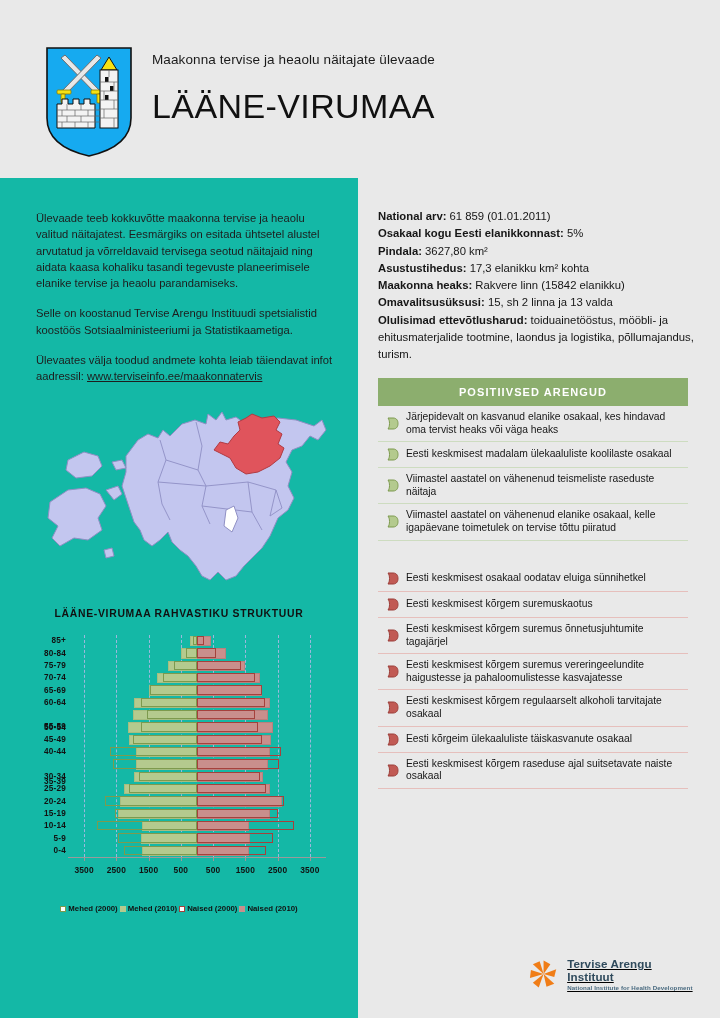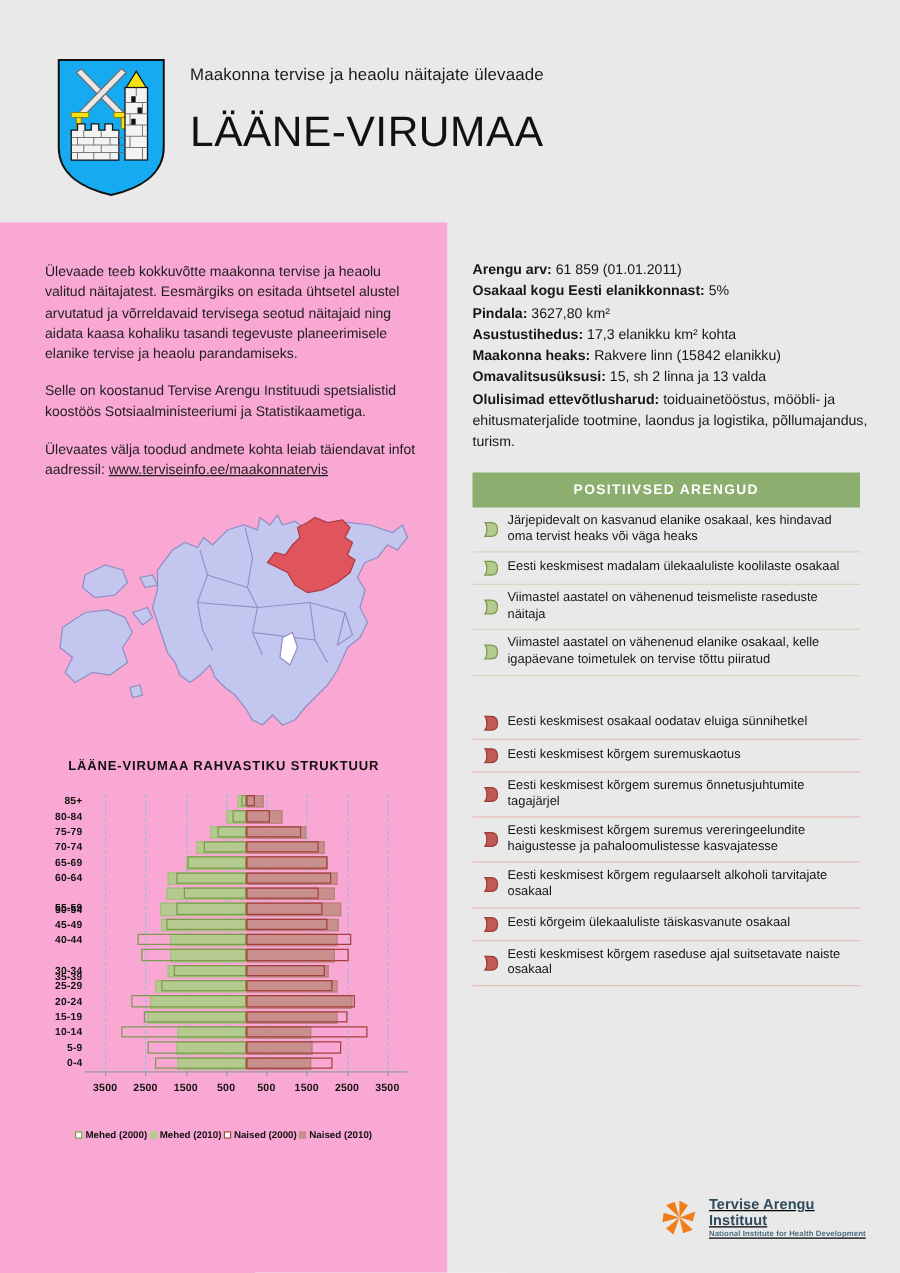--- a/index.html
+++ b/index.html
@@ -10,21 +10,21 @@
     background:#e9e9e9;
   }
   
   #header { position:absolute; left:0; top:0; width:720px; height:178px; background:#e9e9e9; }
   #coa { position:absolute; left:45px; top:46px; width:88px; height:112px; }
   #header-texts { position:absolute; left:152px; top:52px; }
   #subtitle { font-size:13.5px; color:#1a1a1a; letter-spacing:.1px; }
   #county-name { font-size:34px; color:#111; margin-top:20px; letter-spacing:.4px; font-weight:400; }
 
   
-  #left-col { position:absolute; left:0px; top:178px; width:358px; height:840px; background:#f9a8d4; }
+  #left-col { position:absolute; left:0px; top:178px; width:358px; height:840px; background:#14b8a6; }
   #right-col { position:absolute; left:358px; top:178px; width:362px; height:840px; background:#e9e9e9; }
 
   
   #intro { position:absolute; left:36px; top:32px; width:300px; }
   #intro p { font-size:11.2px; line-height:16.3px; color:#1d1d1d; margin-bottom:14px; }
   #intro a, .weblink { color:#1d1d1d; text-decoration:underline; }
 
   
   #map-wrap { position:absolute; left:30px; top:212px; width:330px; height:200px; }
   #map-wrap svg { display:block; }
@@ -320,21 +320,21 @@
         <div class="tickmark" style="left: 223.375px;"></div>
         <div class="tickmark" style="left: 255.625px;"></div>
         <div class="tickmark" style="left: 287.875px;"></div>
       </div>
   </div>
 </div>
 
 <div id="right-col">
 
   <div id="facts">
-      <div class="fact"><b>Arengu arv:</b><span> 61 859 (01.01.2011)</span></div>
+      <div class="fact"><b>National arv:</b><span> 61 859 (01.01.2011)</span></div>
       <div class="fact"><b>Osakaal kogu Eesti elanikkonnast:</b><span> 5%</span></div>
       <div class="fact"><b>Pindala:</b><span> 3627,80 km²</span></div>
       <div class="fact"><b>Asustustihedus:</b><span> 17,3 elanikku km² kohta</span></div>
       <div class="fact"><b>Maakonna heaks:</b><span> Rakvere linn (15842 elanikku)</span></div>
       <div class="fact"><b>Omavalitsusüksusi:</b><span> 15, sh 2 linna ja 13 valda</span></div>
       <div class="fact"><b>Olulisimad ettevõtlusharud:</b><span> toiduainetööstus, mööbli- ja ehitusmaterjalide tootmine, laondus ja logistika, põllumajandus, turism.</span></div>
     </div>
 
   <div class="sect pos" id="sect-pos" style="top:200px;">
     <div class="sect-head head-pos">POSITIIVSED ARENGUD</div>

